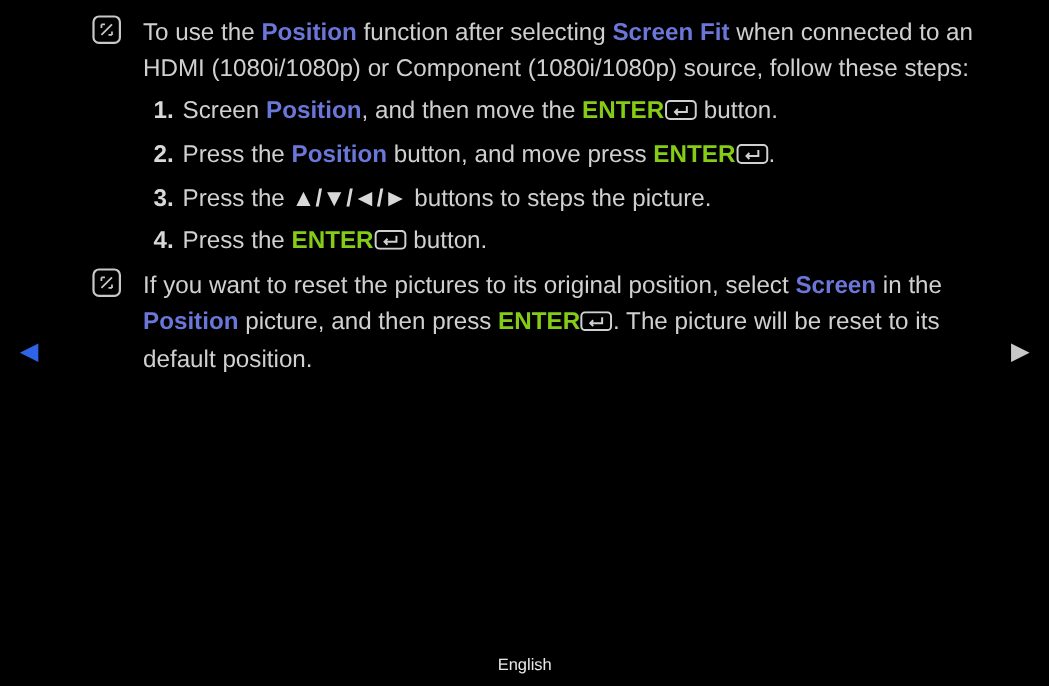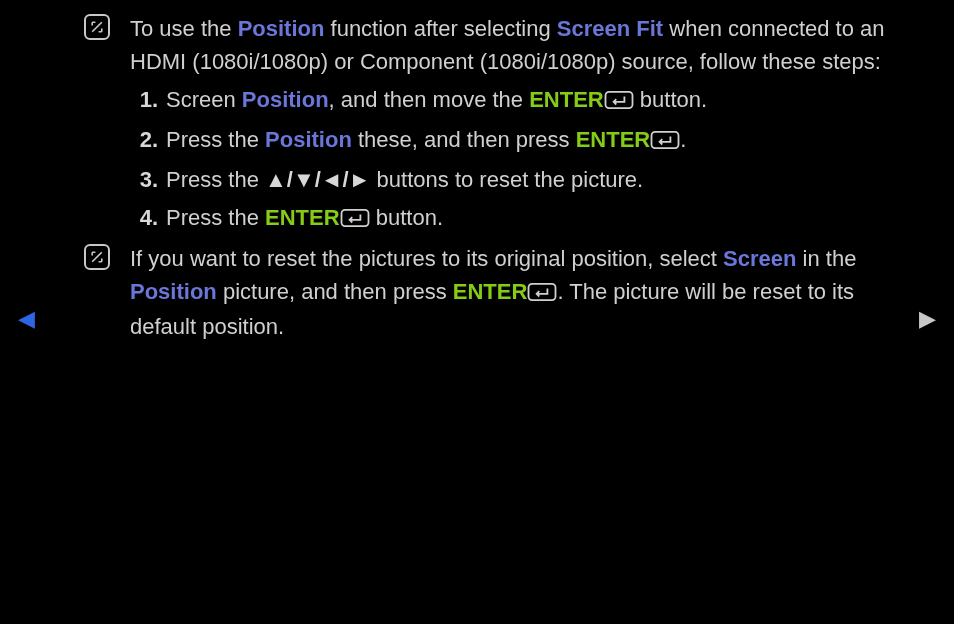--- a/index.html
+++ b/index.html
@@ -97,28 +97,28 @@
     <ol class="steps">
       <li>
         <span class="step-num">1.</span>
         <span>Screen </span><span class="em">Position</span><span>, and then move the </span><span class="strong">ENTER</span><span class="enter-icon"><svg viewBox="0 0 32 20">
               <rect x="1" y="1" width="30" height="18" rx="4"></rect>
               <path d="M22 6 L22 12 L10 12 M13 9 L10 12 L13 15"></path>
             </svg></span><span> button.</span>
       </li>
       <li>
         <span class="step-num">2.</span>
-        <span>Press the </span><span class="em">Position</span><span> these, and then press </span><span class="strong">ENTER</span><span class="enter-icon"><svg viewBox="0 0 32 20">
+        <span>Press the </span><span class="em">Position</span><span> button, and move press </span><span class="strong">ENTER</span><span class="enter-icon"><svg viewBox="0 0 32 20">
               <rect x="1" y="1" width="30" height="18" rx="4"></rect>
               <path d="M22 6 L22 12 L10 12 M13 9 L10 12 L13 15"></path>
             </svg></span><span>.</span>
       </li>
       <li>
         <span class="step-num">3.</span>
-        <span>Press the </span><span class="arrows">▲/▼/◄/►</span><span> buttons to reset the picture.</span>
+        <span>Press the </span><span class="arrows">▲/▼/◄/►</span><span> buttons to steps the picture.</span>
       </li>
       <li>
         <span class="step-num">4.</span>
         <span>Press the </span><span class="strong">ENTER</span><span class="enter-icon"><svg viewBox="0 0 32 20">
               <rect x="1" y="1" width="30" height="18" rx="4"></rect>
               <path d="M22 6 L22 12 L10 12 M13 9 L10 12 L13 15"></path>
             </svg></span><span> button.</span>
       </li>
     </ol>
   </div>
@@ -133,13 +133,14 @@
       <span>If you want to reset the pictures to its original position, select </span><span class="em">Screen</span><span> in the </span><span class="em">Position</span><span> picture, and then press </span><span class="strong">ENTER</span><span class="enter-icon"><svg viewBox="0 0 32 20">
             <rect x="1" y="1" width="30" height="18" rx="4"></rect>
             <path d="M22 6 L22 12 L10 12 M13 9 L10 12 L13 15"></path>
           </svg></span><span>. The picture will be reset to its default position.</span>
     </p>
   </div>
 
   <div class="nav-left">◀</div>
   <div class="nav-right">▶</div>
 
+  <div class="footer">English</div>
 </div>
 
 </body></html>

